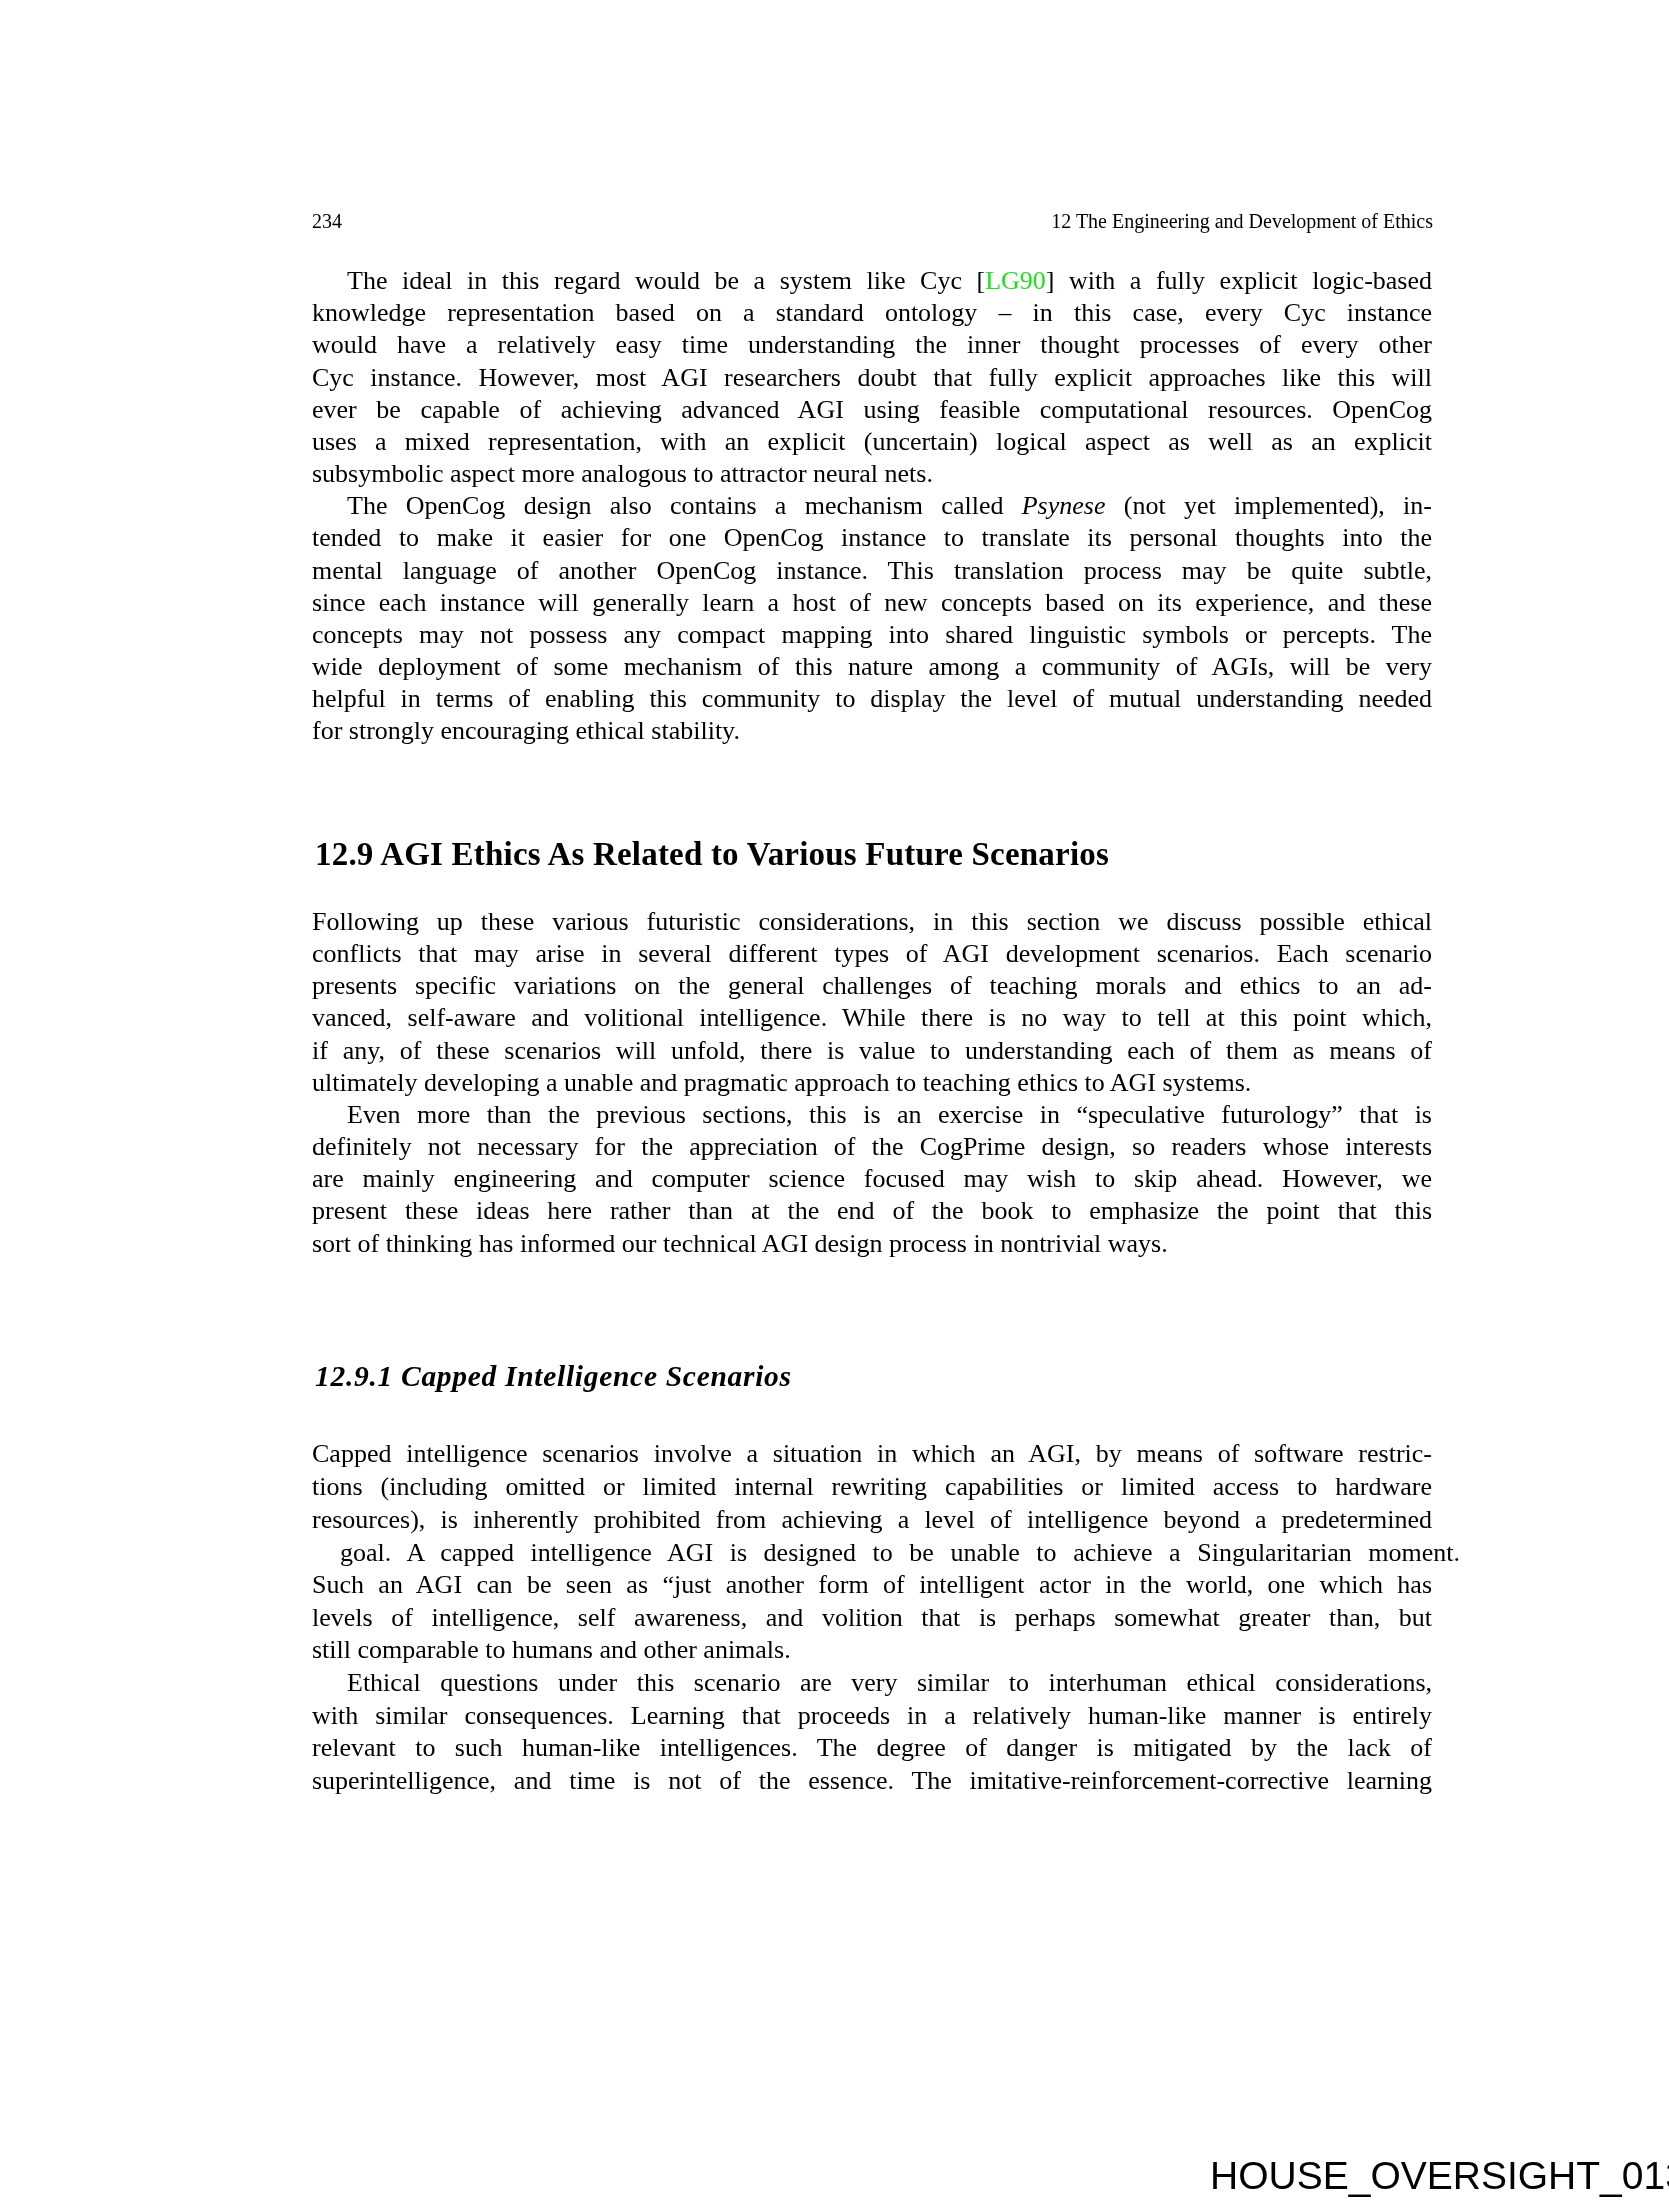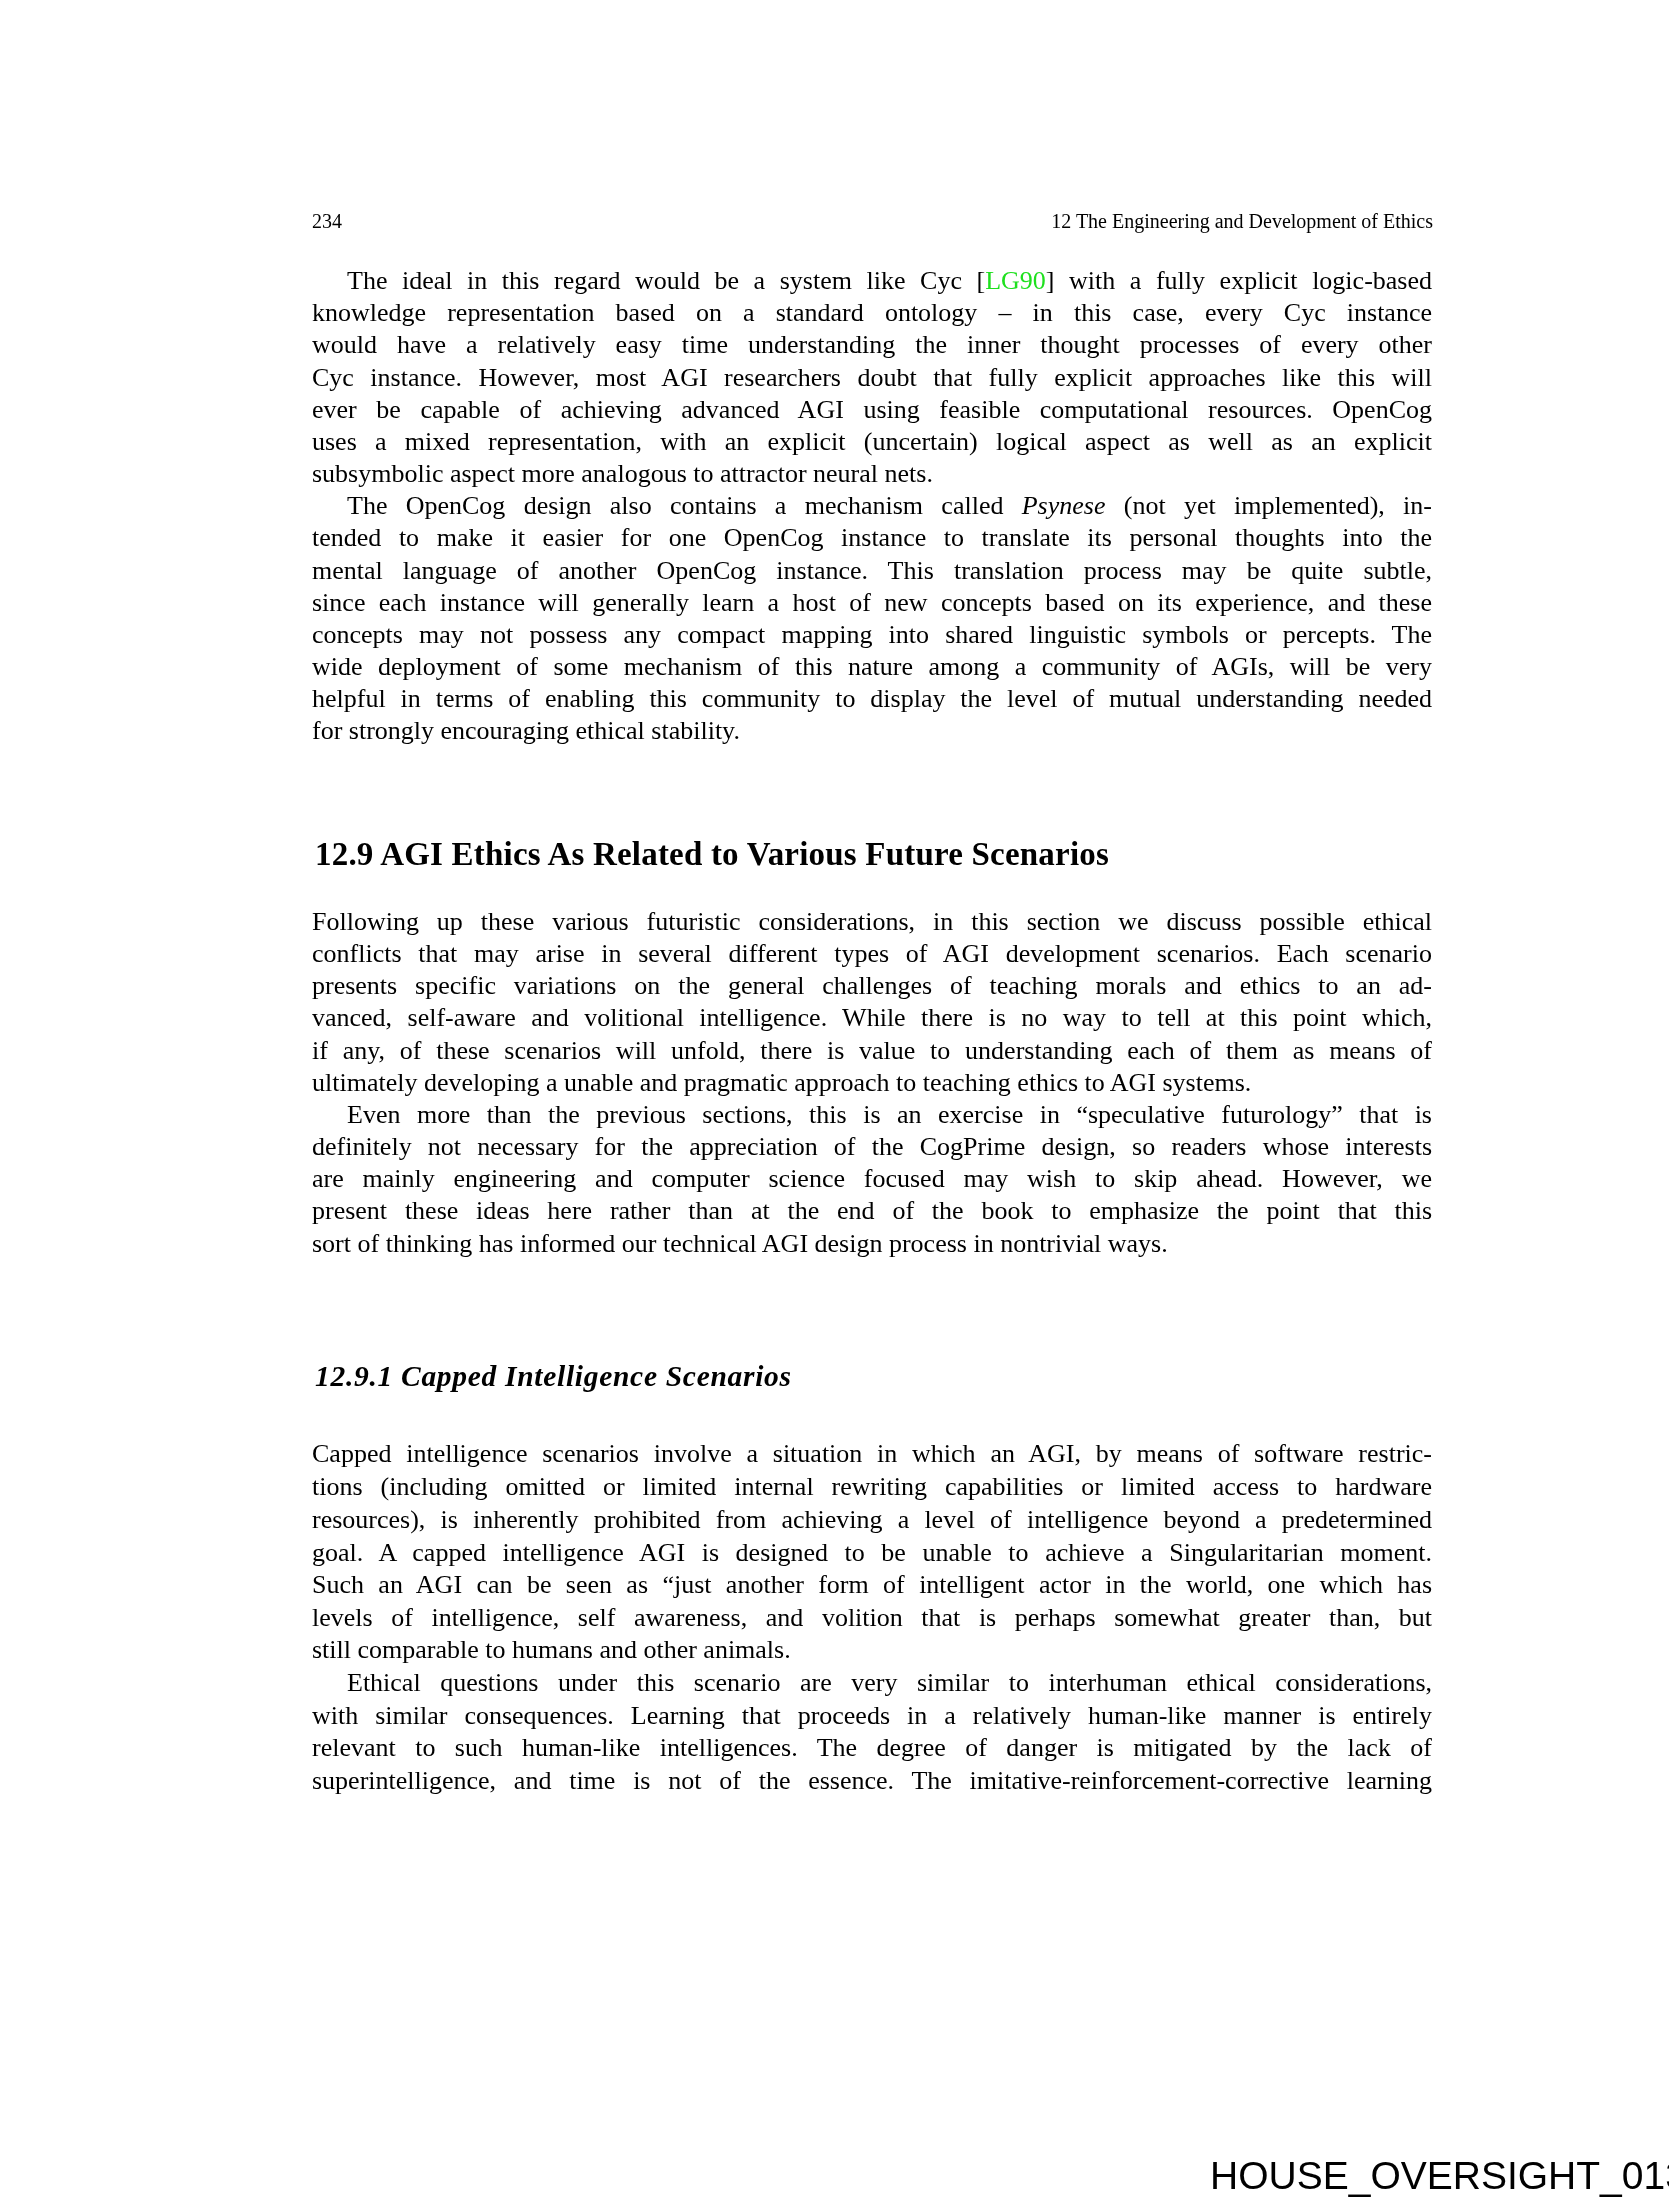--- a/index.html
+++ b/index.html
@@ -64,21 +64,21 @@
   <div class="line" style="top:1134px;">definitely not necessary for the appreciation of the CogPrime design, so readers whose interests</div>
   <div class="line" style="top:1166px;">are mainly engineering and computer science focused may wish to skip ahead. However, we</div>
   <div class="line" style="top:1198px;">present these ideas here rather than at the end of the book to emphasize the point that this</div>
   <div class="line last" style="top:1231px;">sort of thinking has informed our technical AGI design process in nontrivial ways.</div>
 
   <div class="h-subsection">12.9.1 Capped Intelligence Scenarios</div>
 
   <div class="line" style="top:1441px;">Capped intelligence scenarios involve a situation in which an AGI, by means of software restric-</div>
   <div class="line" style="top:1474px;">tions (including omitted or limited internal rewriting capabilities or limited access to hardware</div>
   <div class="line" style="top:1507px;">resources), is inherently prohibited from achieving a level of intelligence beyond a predetermined</div>
-  <div class="line" style="top:1540px;">goal. A capped intelligence AGI is designed to be unable to achieve a Singularitarian moment.</div>
+  <div class="line" style="top:1540px;margin-left:28px;">goal. A capped intelligence AGI is designed to be unable to achieve a Singularitarian moment.</div>
   <div class="line" style="top:1572px;">Such an AGI can be seen as “just another form of intelligent actor in the world, one which has</div>
   <div class="line" style="top:1605px;">levels of intelligence, self awareness, and volition that is perhaps somewhat greater than, but</div>
   <div class="line last" style="top:1637px;">still comparable to humans and other animals.</div>
 
   <div class="line indent" style="top:1670px;">Ethical questions under this scenario are very similar to interhuman ethical considerations,</div>
   <div class="line" style="top:1703px;">with similar consequences. Learning that proceeds in a relatively human-like manner is entirely</div>
   <div class="line" style="top:1768px;">superintelligence, and time is not of the essence. The imitative-reinforcement-corrective learning</div>
   <div class="line" style="top:1735px;">relevant to such human-like intelligences. The degree of danger is mitigated by the lack of</div>
 
   <div class="footer-id">HOUSE_OVERSIGHT_013150</div>

